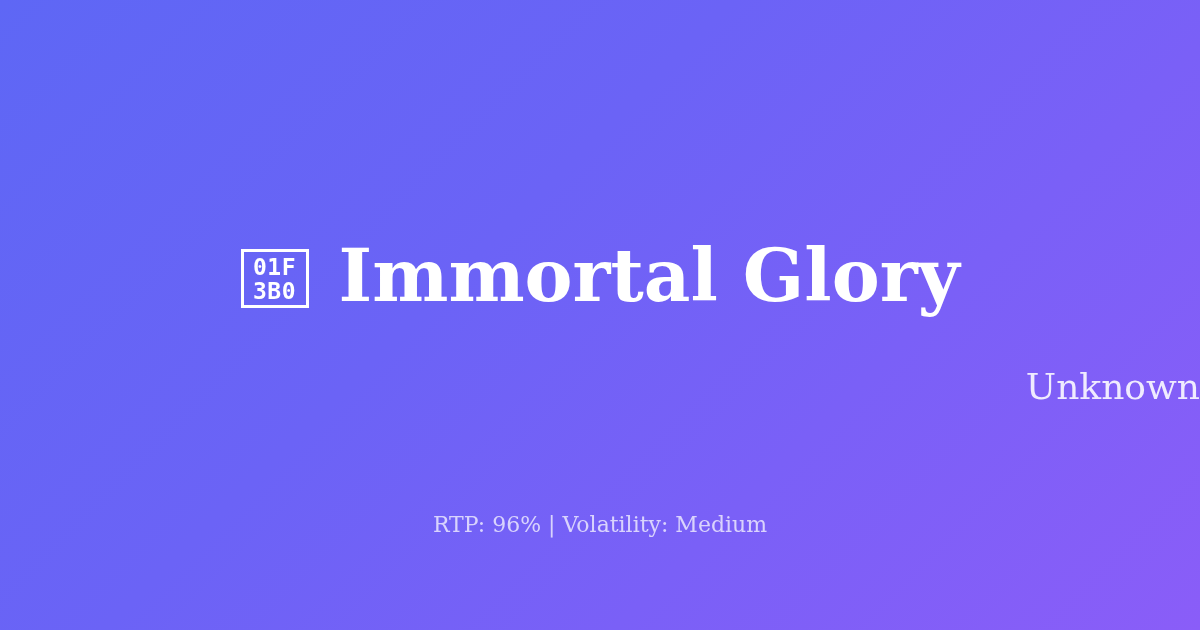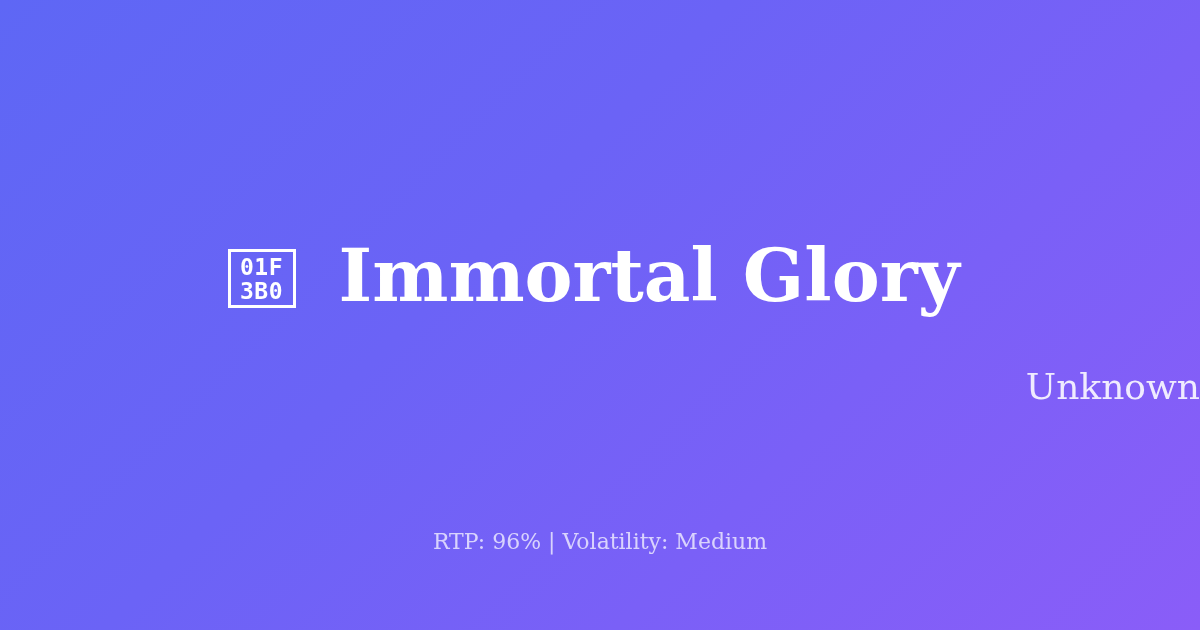--- a/index.html
+++ b/index.html
@@ -69,21 +69,21 @@
   }
 
   .game-title {
     font-family: "DejaVu Serif", serif;
     font-weight: bold;
     font-size: 72px;
     line-height: 80px;
     color: #ffffff;
     white-space: nowrap;
     letter-spacing: 0px;
-    margin: 13px;
+    margin: 0;
   }
 
   
   .subtitle {
     position: absolute;
     left: 0;
     right: 0;
     top: 363px;
     text-align: right;
     font-family: "DejaVu Serif", serif;
@@ -92,21 +92,21 @@
     line-height: 48px;
     color: rgba(255, 255, 255, 0.88);
     white-space: nowrap;
   }
 
   
   .meta-line {
     position: absolute;
     left: 0;
     right: 0;
-    top: 527px;
+    top: 510px;
     text-align: center;
     font-family: "DejaVu Serif", serif;
     font-weight: normal;
     font-size: 22px;
     line-height: 30px;
     color: rgba(255, 255, 255, 0.72);
     white-space: nowrap;
   }
 </style>
 </head>

